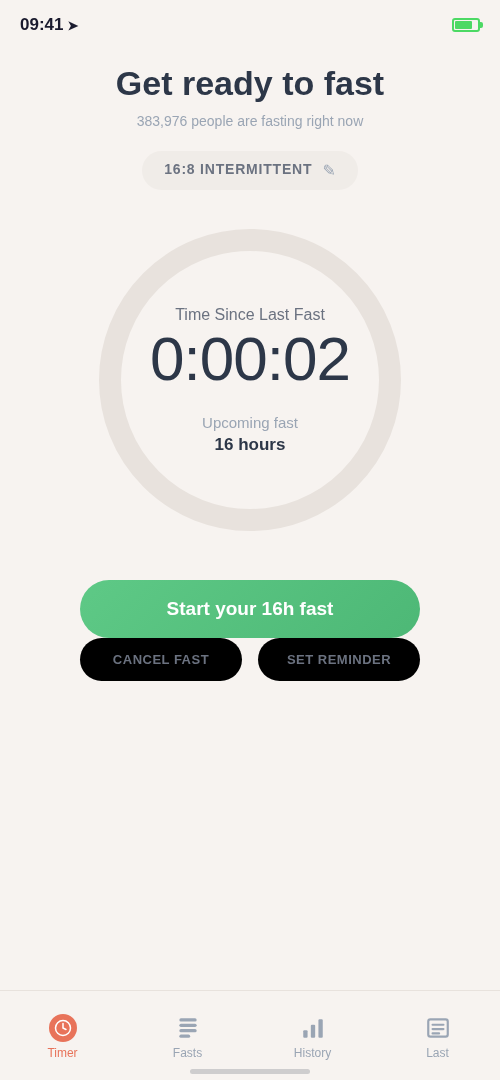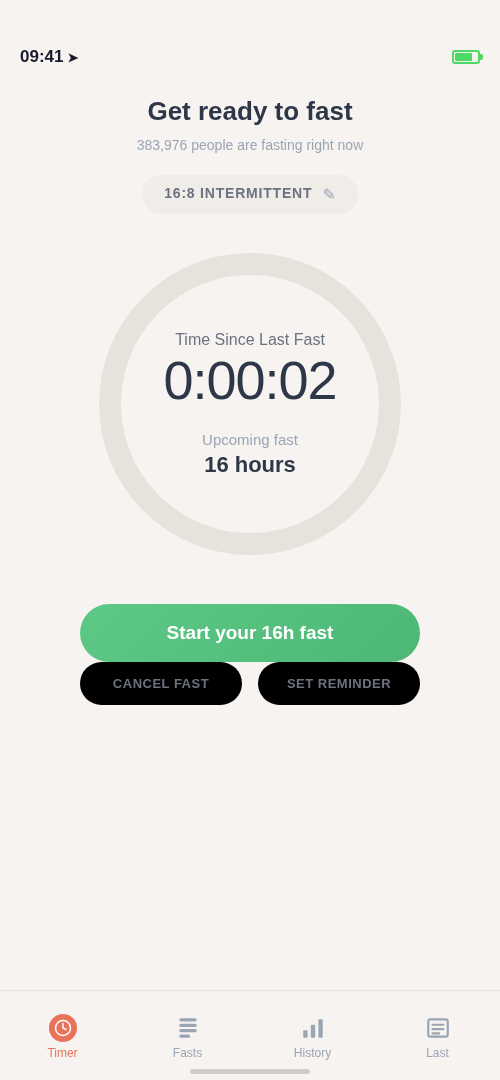--- a/index.html
+++ b/index.html
@@ -14,21 +14,20 @@
       position: relative;
     }
 
     
     .status-bar {
       display: flex;
       justify-content: space-between;
       align-items: center;
       padding: 12px 20px 6px;
       height: 44px;
-      margin-top: 32px;
     }
     .status-time {
       font-size: 17px;
       font-weight: 600;
       color: #1a1a2e;
       display: flex;
       align-items: center;
       gap: 4px;
     }
     .status-icons {
@@ -66,21 +65,21 @@
 
     
     .main-content {
       display: flex;
       flex-direction: column;
       align-items: center;
       padding: 20px 20px 0;
     }
 
     .title {
-      font-size: 26px;
+      font-size: 34px;
       font-weight: 700;
       color: #2d3748;
       margin-bottom: 10px;
     }
 
     .subtitle {
       font-size: 14px;
       color: #9aa5b4;
       text-align: center;
       margin-bottom: 22px;
@@ -140,35 +139,35 @@
       z-index: 1;
     }
 
     .timer-label {
       font-size: 16px;
       color: #6b7280;
       font-weight: 400;
     }
 
     .timer-display {
-      font-size: 54px;
+      font-size: 62px;
       font-weight: 300;
       color: #2d3748;
       letter-spacing: -1px;
       line-height: 1;
     }
 
     .upcoming-label {
       font-size: 15px;
       color: #9aa5b4;
       margin-top: 20px;
     }
 
     .upcoming-value {
-      font-size: 22px;
+      font-size: 17px;
       font-weight: 700;
       color: #2d3748;
     }
 
     
     .buttons-section {
       width: 100%;
       display: flex;
       flex-direction: column;
       align-items: center;

